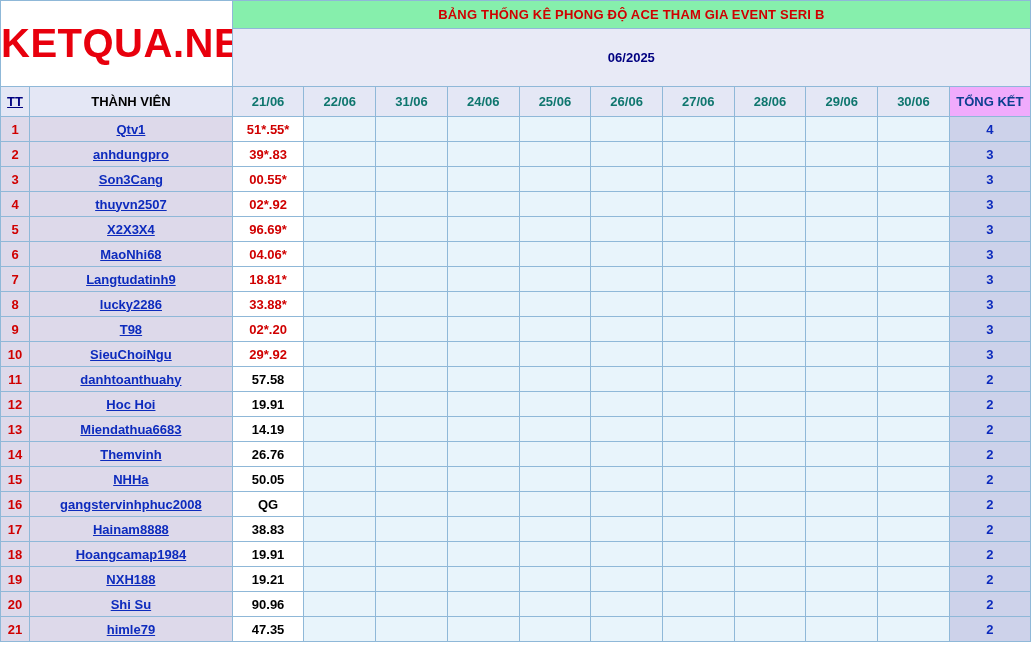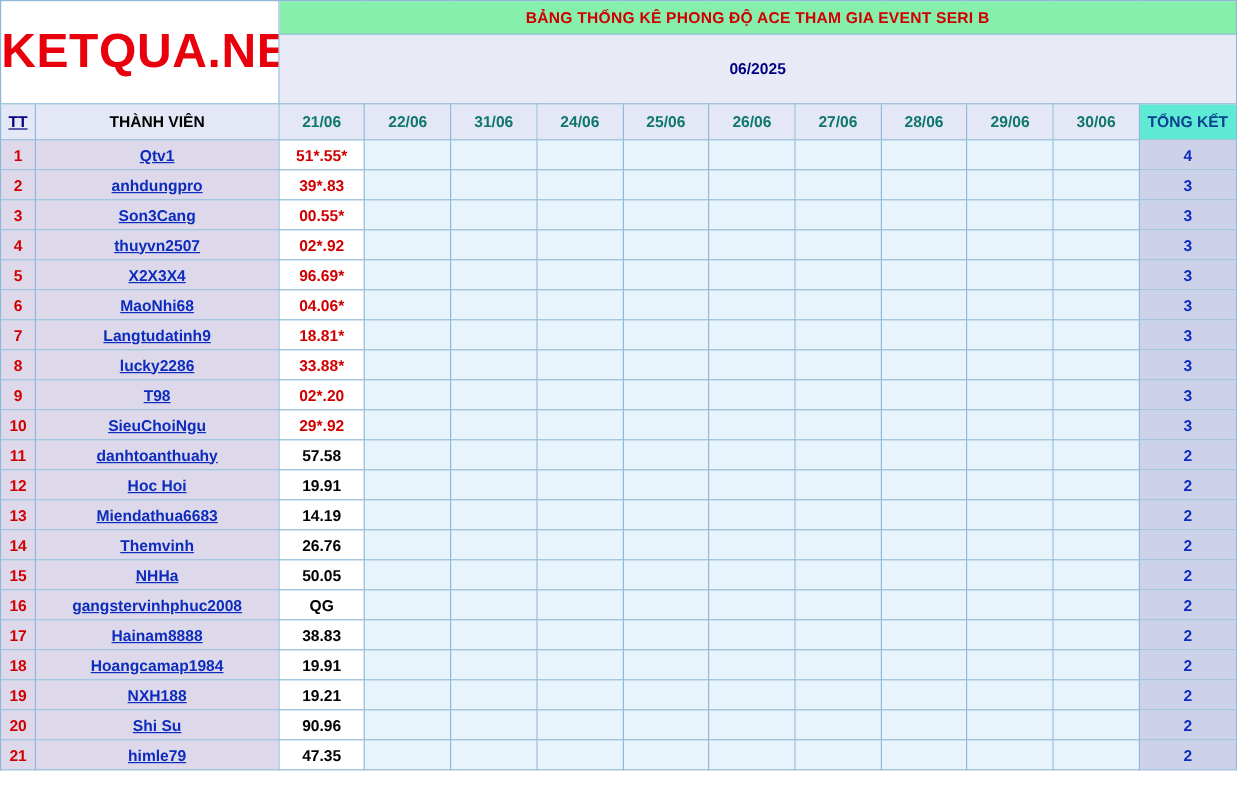--- a/index.html
+++ b/index.html
@@ -66,21 +66,21 @@
   
   .hdr {
     background: #e4e7f5;
     color: #0f766e;
     height: 30px;
     font-size: 13px;
   }
   .hdr-tt { background: #e4e7f5; color: #000080; font-size: 12px; text-decoration: underline; }
   .hdr-name { background: #e4e7f5; color: #000000; font-size: 13.5px; }
   .hdr-total {
-    background: #5eead4;
+    background: #f0abfc;
     color: #0b3f8f;
     font-size: 13px;
   }
 
   
   .c-tt {
     background: #ddd9ea;
     color: #d00000;
     font-size: 13px;
     height: 25px;

